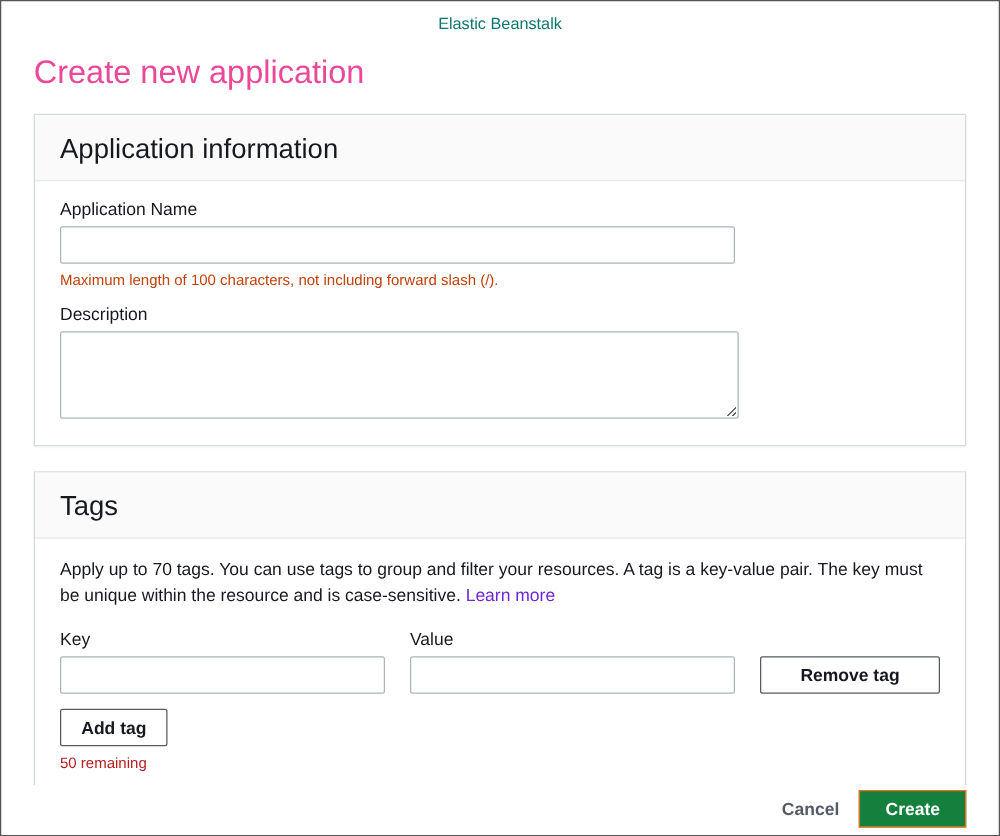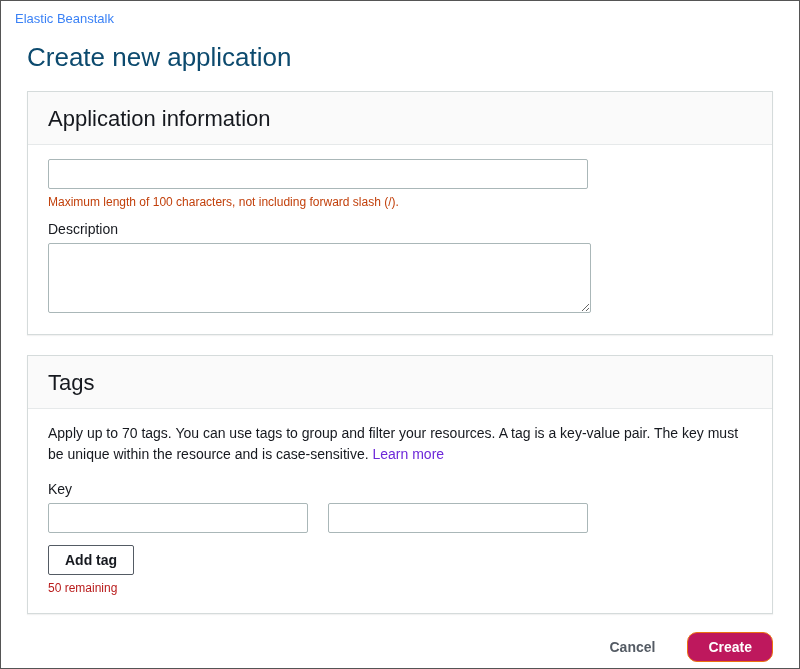--- a/index.html
+++ b/index.html
@@ -16,32 +16,33 @@
     width: 800px;
     height: 669px;
     border: 1px solid #555;
     padding: 0 0 6px 0;
     display: flex;
     flex-direction: column;
   }
   .breadcrumb {
     padding: 10px 14px 6px 14px;
     font-size: 13px;
-    color: #3b82f6;
+    color: #0f766e;
+    text-align: center;
   }
   .content {
     padding: 0 26px;
     flex: 1;
     overflow: hidden;
   }
   h1.page-title {
     font-weight: 400;
     font-size: 26px;
     margin: 10px 0 18px 0;
-    color: #0c4a6e;
+    color: #ec4899;
   }
   .panel {
     border: 1px solid #d5dbdb;
     background: #ffffff;
     margin-bottom: 20px;
     box-shadow: 0 1px 1px rgba(0,0,0,0.05);
   }
   .panel-header {
     padding: 14px 20px 12px 20px;
     border-bottom: 1px solid #e6e9ea;
@@ -129,60 +130,61 @@
     border: none;
     background: transparent;
     color: #545b64;
     font-weight: 700;
     padding: 6px 16px;
     cursor: pointer;
     font-size: 14px;
     font-family: inherit;
   }
   .btn-primary {
-    background: #be185d;
+    background: #15803d;
     border: 1px solid #ec7211;
     color: #ffffff;
     font-weight: 700;
     padding: 6px 20px;
-    border-radius: 10px;
+    border-radius: 0;
     cursor: pointer;
     font-size: 14px;
     font-family: inherit;
   }
   .add-tag-row { margin-top: 12px; }
   .remaining {
     font-size: 12px;
     color: #b91c1c;
     margin-top: 6px;
   }
   .footer-actions {
     display: flex;
     justify-content: flex-end;
-    gap: 16px;
+    gap: 0;
     padding: 4px 26px 0 26px;
     align-items: center;
   }
 </style>
 </head>
 <body>
 
 <div class="window">
 
   <div class="breadcrumb">
     <span>Elastic Beanstalk</span>
   </div>
 
   <div class="content">
     <h1 class="page-title">Create new application</h1>
 
     <div class="panel">
       <div class="panel-header">Application information</div>
       <div class="panel-body">
 
+        <label class="field-label">Application Name</label>
         <input type="text" class="text-input" value="" style="">
         <div class="helper">Maximum length of 100 characters, not including forward slash (/).</div>
 
         <div class="spacer"></div>
 
         <label class="field-label">Description</label>
         <textarea class="description" style=""></textarea>
       </div>
     </div>
 
@@ -191,29 +193,35 @@
       <div class="panel-body">
 
         <div class="tags-desc">
           <span>Apply up to 70 tags. You can use tags to group and filter your resources. A tag is a key-value pair. The key must be unique within the resource and is case-sensitive. </span><a class="link">Learn more</a>
         </div>
 
         <div class="tag-row-header">
           <div class="tag-col tag-col-key">
             <label class="field-label">Key</label>
           </div>
+          <div class="tag-col tag-col-value">
+            <label class="field-label">Value</label>
+          </div>
           <div class="tag-col tag-col-action"></div>
         </div>
 
         <div class="tag-row">
           <div class="tag-col tag-col-key">
             <input type="text" class="text-input-sm" value="" style="">
           </div>
           <div class="tag-col tag-col-value">
             <input type="text" class="text-input-sm" value="" style="">
+          </div>
+          <div class="tag-col tag-col-action">
+            <button class="btn">Remove tag</button>
           </div>
         </div>
 
         <div class="add-tag-row">
           <button class="btn">Add tag</button>
           <div class="remaining">50 remaining</div>
         </div>
 
       </div>
     </div>

